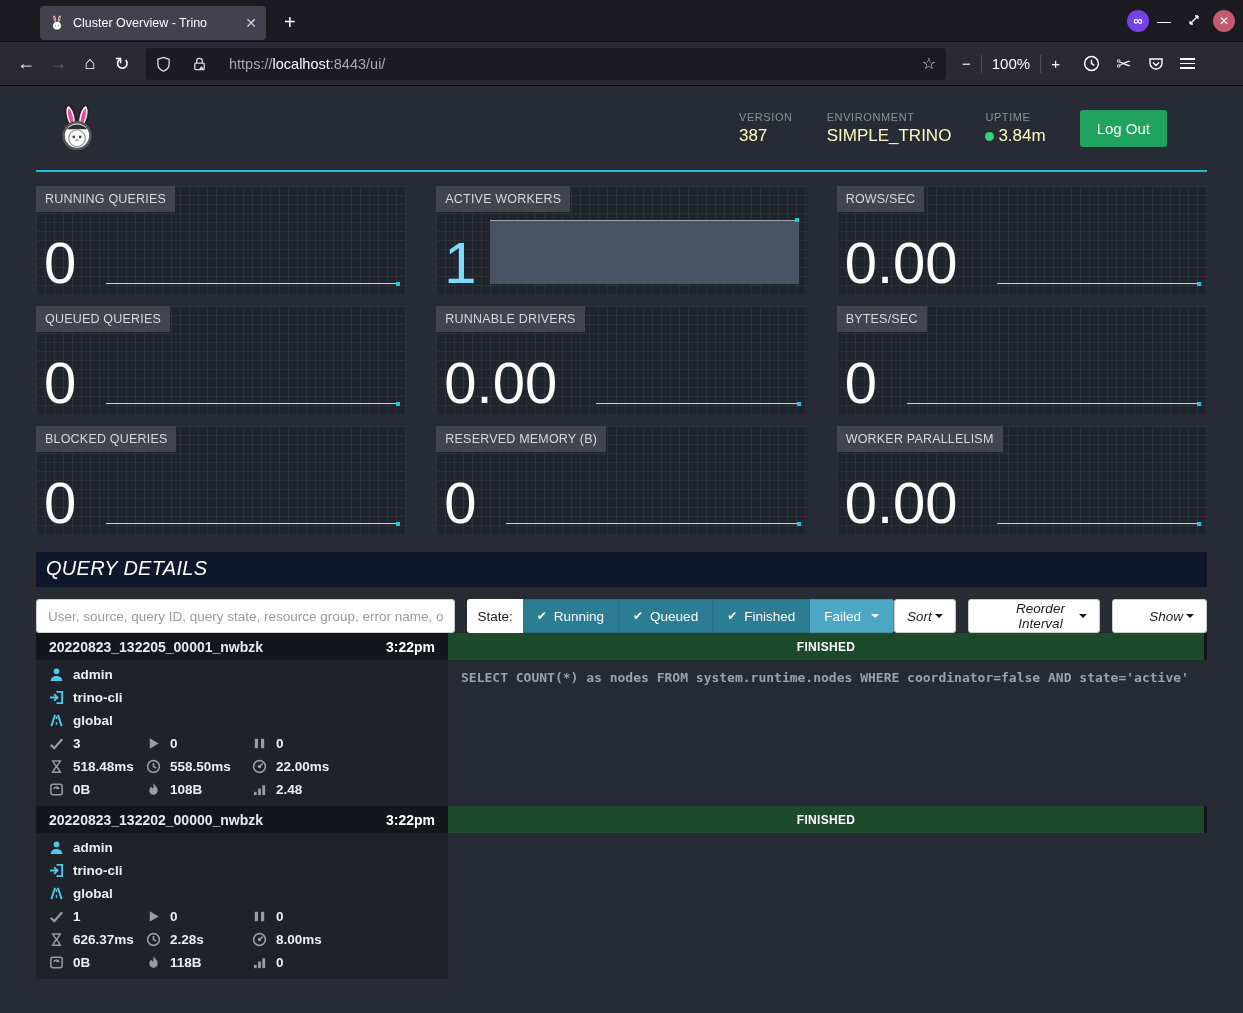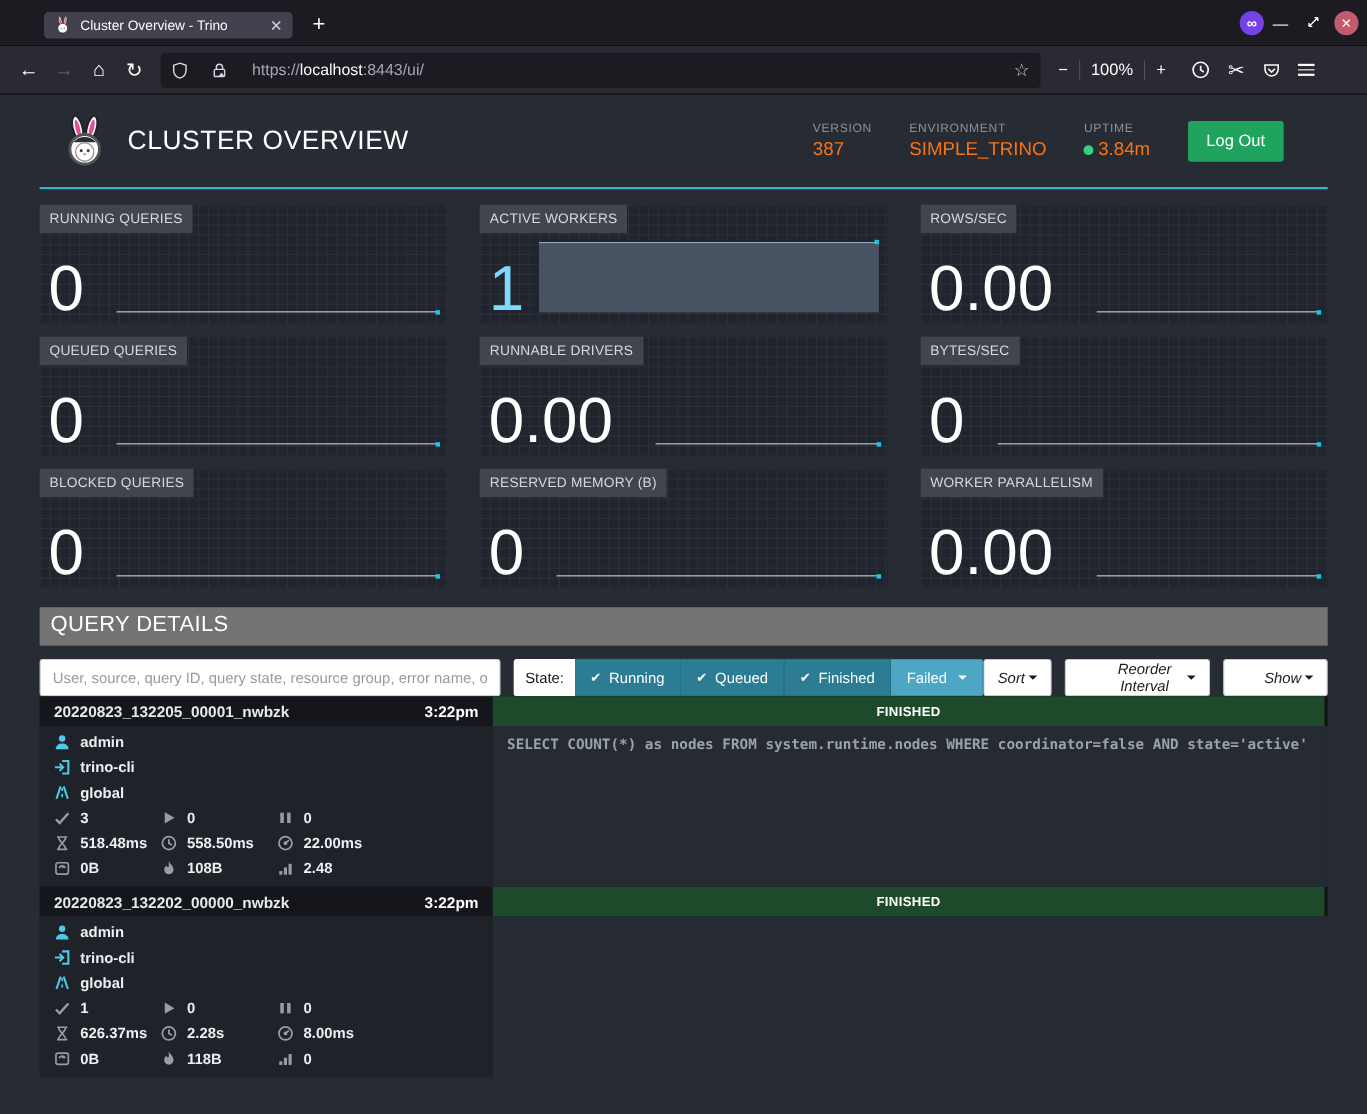--- a/index.html
+++ b/index.html
@@ -2,21 +2,21 @@
 <html><head>
 <meta charset="utf-8">
 <title>Cluster Overview - Trino</title>
 <style>
   * { box-sizing: border-box; margin: 0; padding: 0; }
   html,body { width:1243px; height:1013px; overflow:hidden; }
   body { font-family:"Liberation Sans", sans-serif; background:#272b33; }
 
   
   .titlebar { height:42px; background:#1c1b22; display:flex; align-items:center; border-bottom:1px solid #0c0b0e; }
-  .tab { margin-left:40px; margin-top:4px; height:24px; width:226px; background:#42414d; border-radius:4px;
+  .tab { margin-left:40px; margin-top:4px; height:34px; width:226px; background:#42414d; border-radius:4px;
          display:flex; align-items:center; padding:0 9px; }
   .tab-favicon { width:16px; height:16px; flex:none; }
   .tab-title { color:#fbfbfe; font-size:12.5px; margin-left:8px; white-space:nowrap; overflow:hidden; flex:1; }
   .tab-close { color:#cfcfd8; font-size:14px; margin-left:6px; cursor:default; }
   .newtab { color:#fbfbfe; font-size:20px; font-weight:300; margin-left:18px; margin-top:4px; }
   .titlebar-spacer { flex:1; }
   .private-badge { width:22px; height:22px; border-radius:50%; background:#7543e5; color:#fff; font-size:13px;
                    display:flex; align-items:center; justify-content:center; font-weight:bold; }
   .win-btn { color:#fbfbfe; width:30px; text-align:center; font-size:14px; }
   .win-close { width:22px; height:22px; margin:0 8px 0 4px; border-radius:50%; background:#c25b6e; color:#fff;
@@ -36,41 +36,41 @@
   .vsep { width:1px; height:18px; background:#53525c; margin:0 2px; }
   .hamburger div { width:15px; height:1.8px; background:#fbfbfe; margin:3px 0; }
 
   
   .app { padding:0 36px; }
   .app-header { height:86px; display:flex; align-items:center; border-bottom:2px solid #2bb7d4; }
   .logo { width:42px; height:46px; margin-left:20px; flex:none; }
   .page-title { color:#fff; font-size:24px; font-weight:400; letter-spacing:.5px; margin-left:18px; }
   .header-meta { margin-left:auto; display:flex; align-items:center; gap:34px; }
   .meta-item .m-label { display:block; color:#8b9197; font-size:11px; letter-spacing:.6px; }
-  .meta-item .m-value { display:block; color:#f97316; font-size:17px; margin-top:3px; }
+  .meta-item .m-value { display:block; color:#fef9c3; font-size:17px; margin-top:3px; }
   .uptime-dot { display:inline-block; width:9px; height:9px; border-radius:50%; background:#35d07f; margin-right:4px; }
   .logout-btn { background:#1fa35d; color:#fff; border:none; font-size:15px; padding:10px 17px; border-radius:3px;
                 margin-right:40px; font-family:inherit; }
 
   .stats-grid { margin-top:14px; display:grid; grid-template-columns:repeat(3, 1fr); column-gap:30px; row-gap:12px; }
   .stat-card { position:relative; height:108px; background-color:#20242c;
     background-image:linear-gradient(#2b303a 1px, transparent 1px), linear-gradient(90deg, #2b303a 1px, transparent 1px);
     background-size:9px 9px; }
   .stat-label { position:absolute; top:0; left:0; background:#41454d; color:#d6d8da; font-size:12.5px;
                 padding:6px 9px; letter-spacing:.2px; }
   .stat-value { position:absolute; left:8px; bottom:0; color:#fff; font-size:58px; font-weight:300; line-height:1.05; }
   .stat-value.link-value { color:#7fd9f8; }
   .sparkline { position:absolute; bottom:10px; right:8px; height:1px; background:#cdd3da; }
   .sl-narrow { left:70px; } .sl-wide { left:160px; }
   .sl-dot { position:absolute; right:-2px; top:-1.5px; width:4px; height:4px; background:#19c8e4; }
   .area-fill { position:absolute; left:54px; right:8px; top:34px; bottom:10px; background:#4a5364; border-top:1px solid #9aa7b8; }
   .area-fill .sl-dot { top:-3px; }
 
   .query-section { margin-top:18px; }
-  .section-header { background:#737373; color:#fff; font-size:20px; padding:5px 10px 7px; letter-spacing:.3px; }
+  .section-header { background:#0f172a; color:#fff; font-size:20px; padding:5px 10px 7px; letter-spacing:.3px;font-style:italic; }
   .filter-bar { margin-top:12px; display:flex; align-items:center; }
   .search-input { width:541px; height:34px; border:1px solid #cfcfcf; border-radius:3px; padding:0 11px;
                   font-size:13.5px; font-family:inherit; color:#333; background:#fff; }
   .search-input::placeholder { color:#9a9a9a; }
   .state-group { display:flex; margin-left:12px; height:34px; }
   .state-label { background:#fff; color:#1b1b1b; font-size:13.5px; display:flex; align-items:center;
                  padding:0 10px; border-radius:3px 0 0 3px; }
   .state-btn { border:1px solid #27708a; border-left-width:0; background:#2c7d93; color:#fff; font-size:13.5px;
                padding:0 14px; display:flex; align-items:center; gap:7px; font-family:inherit; }
   .state-btn .check { font-size:12px; }
@@ -177,21 +177,20 @@
       <ellipse cx="11" cy="9" rx="1.6" ry="6.2" fill="#e84b9c" transform="rotate(-14 11 9)"></ellipse>
       <ellipse cx="21" cy="9" rx="3.5" ry="9" fill="#fff" stroke="#222" stroke-width="1.5" transform="rotate(14 21 9)"></ellipse>
       <ellipse cx="21" cy="9" rx="1.6" ry="6.2" fill="#e84b9c" transform="rotate(14 21 9)"></ellipse>
       <circle cx="16" cy="24" r="10.5" fill="#fff" stroke="#555" stroke-width="2"></circle>
       <path d="M8 19 a10.5 10.5 0 0 1 16 0 z" fill="#2a2e35"></path>
       <circle cx="16" cy="26" r="6.5" fill="#fff" stroke="#999" stroke-width="1"></circle>
       <circle cx="13.5" cy="25" r="1.1" fill="#444"></circle>
         <circle cx="18.5" cy="25" r="1.1" fill="#444"></circle>
       <ellipse cx="16" cy="27.5" rx="1.3" ry="1" fill="#bbb"></ellipse>
     </svg>
-    <h1 class="page-title">CLUSTER OVERVIEW</h1>
     <div class="header-meta">
       <div class="meta-item">
         <span class="m-label">VERSION</span>
         <span class="m-value">387</span>
       </div>
       <div class="meta-item">
         <span class="m-label">ENVIRONMENT</span>
         <span class="m-value">SIMPLE_TRINO</span>
       </div>
       <div class="meta-item">

